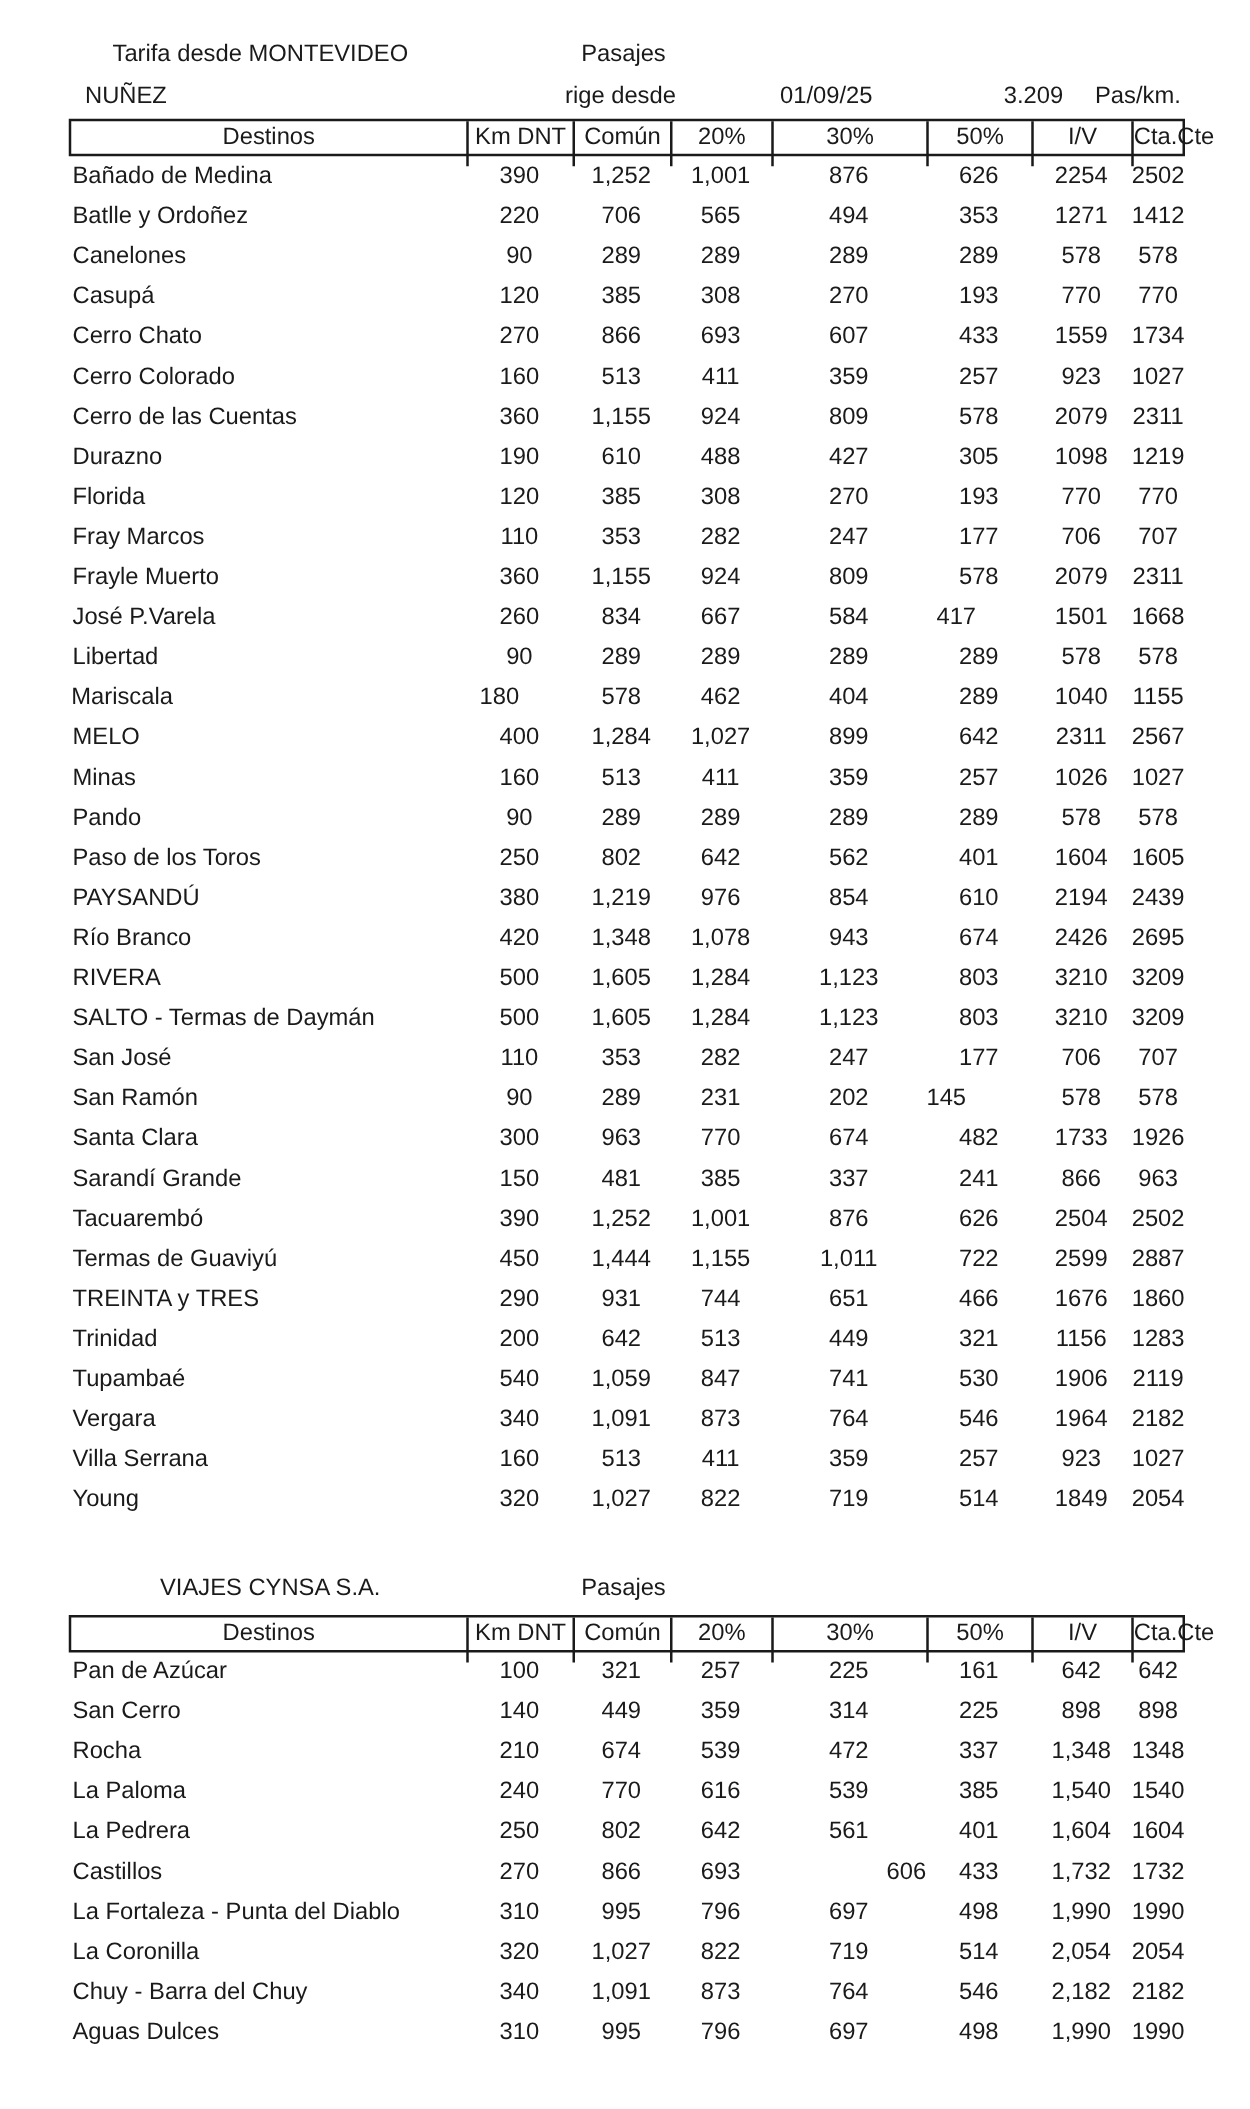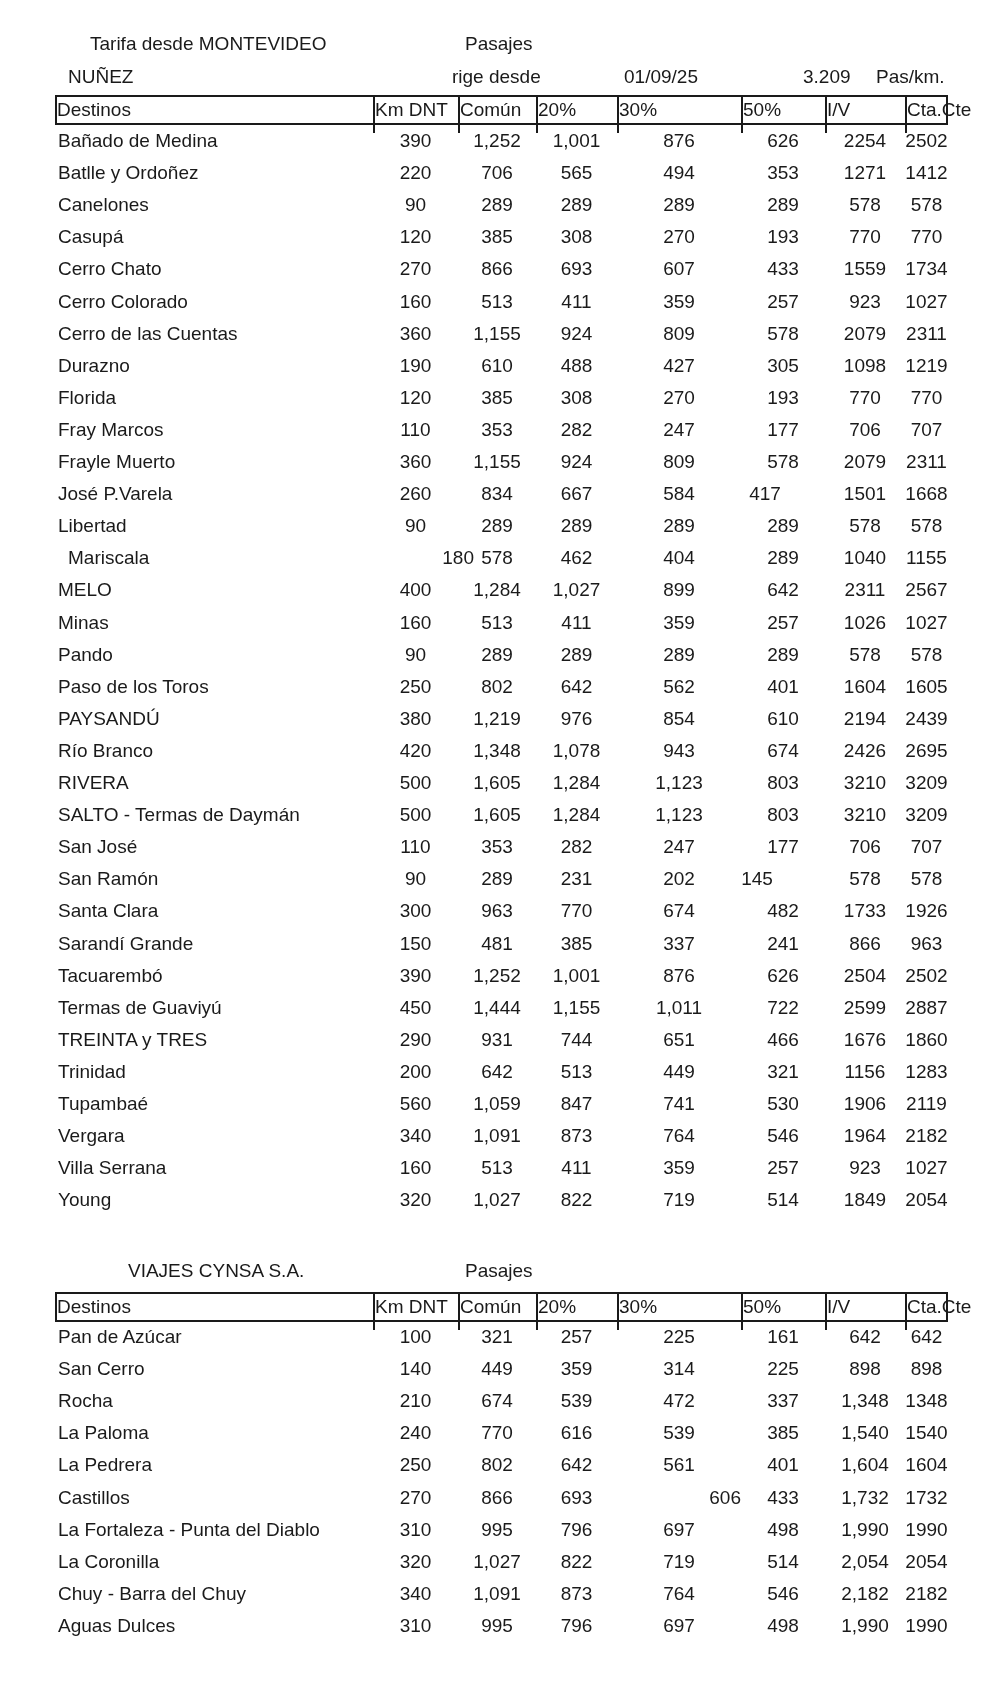--- a/index.html
+++ b/index.html
@@ -1,21 +1,21 @@
 <!DOCTYPE html>
 <html><head>
 <meta charset="utf-8">
 <style>
   html, body { margin:0; padding:0; background:#ffffff; }
   body { width:1000px; height:1687px; position:relative; overflow:hidden;
          font-family:"Liberation Sans", sans-serif; color:#1a1a1a; font-size:19px; }
   .abs { position:absolute; white-space:nowrap; }
   .hdr-box { position:absolute; left:55px; width:893px; height:30px;
              border:2px solid #1a1a1a; box-sizing:border-box; }
-  .hcell { position:absolute; top:0; height:36px; line-height:26px; text-align:left;
+  .hcell { position:absolute; top:0; height:36px; line-height:26px; text-align:center;
            border-right:2px solid #1a1a1a; box-sizing:border-box; font-size:19px; }
   .hcell.last { border-right:none; }
   .row { position:absolute; left:55px; width:893px; height:32px; line-height:32px; }
   .cell { position:absolute; top:0; text-align:center; font-size:19px; }
   .dest { left:3px; text-align:left; }
 </style>
 </head>
 <body>
 
 <div class="abs" style="left:90px;top:33px;">Tarifa desde MONTEVIDEO</div>
@@ -161,22 +161,22 @@
       <span class="cell dest" style="left: 3px; width: 300px;">Libertad</span>
       <span class="cell" style="left: 318px; width: 85px;">90</span>
       <span class="cell" style="left: 403px; width: 78px;">289</span>
       <span class="cell" style="left: 481px; width: 81px;">289</span>
       <span class="cell" style="left: 562px; width: 124px;">289</span>
       <span class="cell" style="left: 686px; width: 84px;">289</span>
       <span class="cell" style="left: 770px; width: 80px;">578</span>
       <span class="cell" style="left: 850px; width: 43px;">578</span>
     </div>
     <div class="row" style="top: 542.3px;">
-      <span class="cell dest" style="left: 13px; width: 300px;">Mariscala</span>
-      <span class="cell" style="left: 334px; width: 85px; text-align: right;">180</span>
+      <span class="cell dest" style="left: 2px; width: 300px;">Mariscala</span>
+      <span class="cell" style="left: 302px; width: 85px;">180</span>
       <span class="cell" style="left: 403px; width: 78px;">578</span>
       <span class="cell" style="left: 481px; width: 81px;">462</span>
       <span class="cell" style="left: 562px; width: 124px;">404</span>
       <span class="cell" style="left: 686px; width: 84px;">289</span>
       <span class="cell" style="left: 770px; width: 80px;">1040</span>
       <span class="cell" style="left: 850px; width: 43px;">1155</span>
     </div>
     <div class="row" style="top: 574.4px;">
       <span class="cell dest" style="left: 3px; width: 300px;">MELO</span>
       <span class="cell" style="left: 318px; width: 85px;">400</span>
@@ -332,21 +332,21 @@
       <span class="cell" style="left: 318px; width: 85px;">200</span>
       <span class="cell" style="left: 403px; width: 78px;">642</span>
       <span class="cell" style="left: 481px; width: 81px;">513</span>
       <span class="cell" style="left: 562px; width: 124px;">449</span>
       <span class="cell" style="left: 686px; width: 84px;">321</span>
       <span class="cell" style="left: 770px; width: 80px;">1156</span>
       <span class="cell" style="left: 850px; width: 43px;">1283</span>
     </div>
     <div class="row" style="top: 1088px;">
       <span class="cell dest" style="left: 3px; width: 300px;">Tupambaé</span>
-      <span class="cell" style="left: 318px; width: 85px;">560</span>
+      <span class="cell" style="left: 318px; width: 85px;">540</span>
       <span class="cell" style="left: 403px; width: 78px;">1,059</span>
       <span class="cell" style="left: 481px; width: 81px;">847</span>
       <span class="cell" style="left: 562px; width: 124px;">741</span>
       <span class="cell" style="left: 686px; width: 84px;">530</span>
       <span class="cell" style="left: 770px; width: 80px;">1906</span>
       <span class="cell" style="left: 850px; width: 43px;">2119</span>
     </div>
     <div class="row" style="top: 1120.1px;">
       <span class="cell dest" style="left: 3px; width: 300px;">Vergara</span>
       <span class="cell" style="left: 318px; width: 85px;">340</span>

